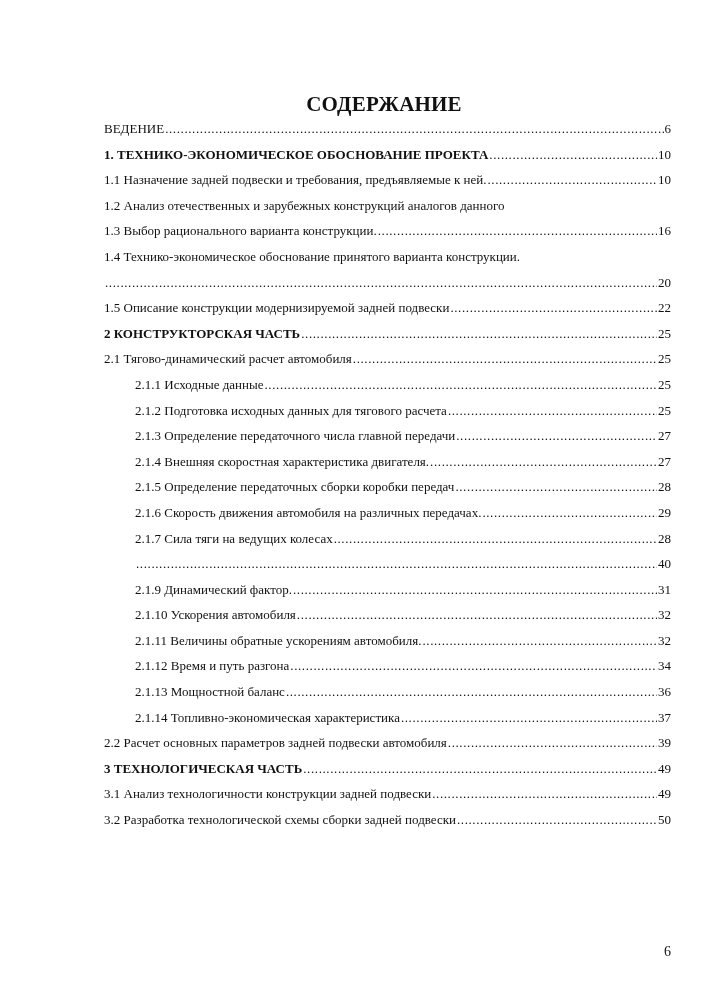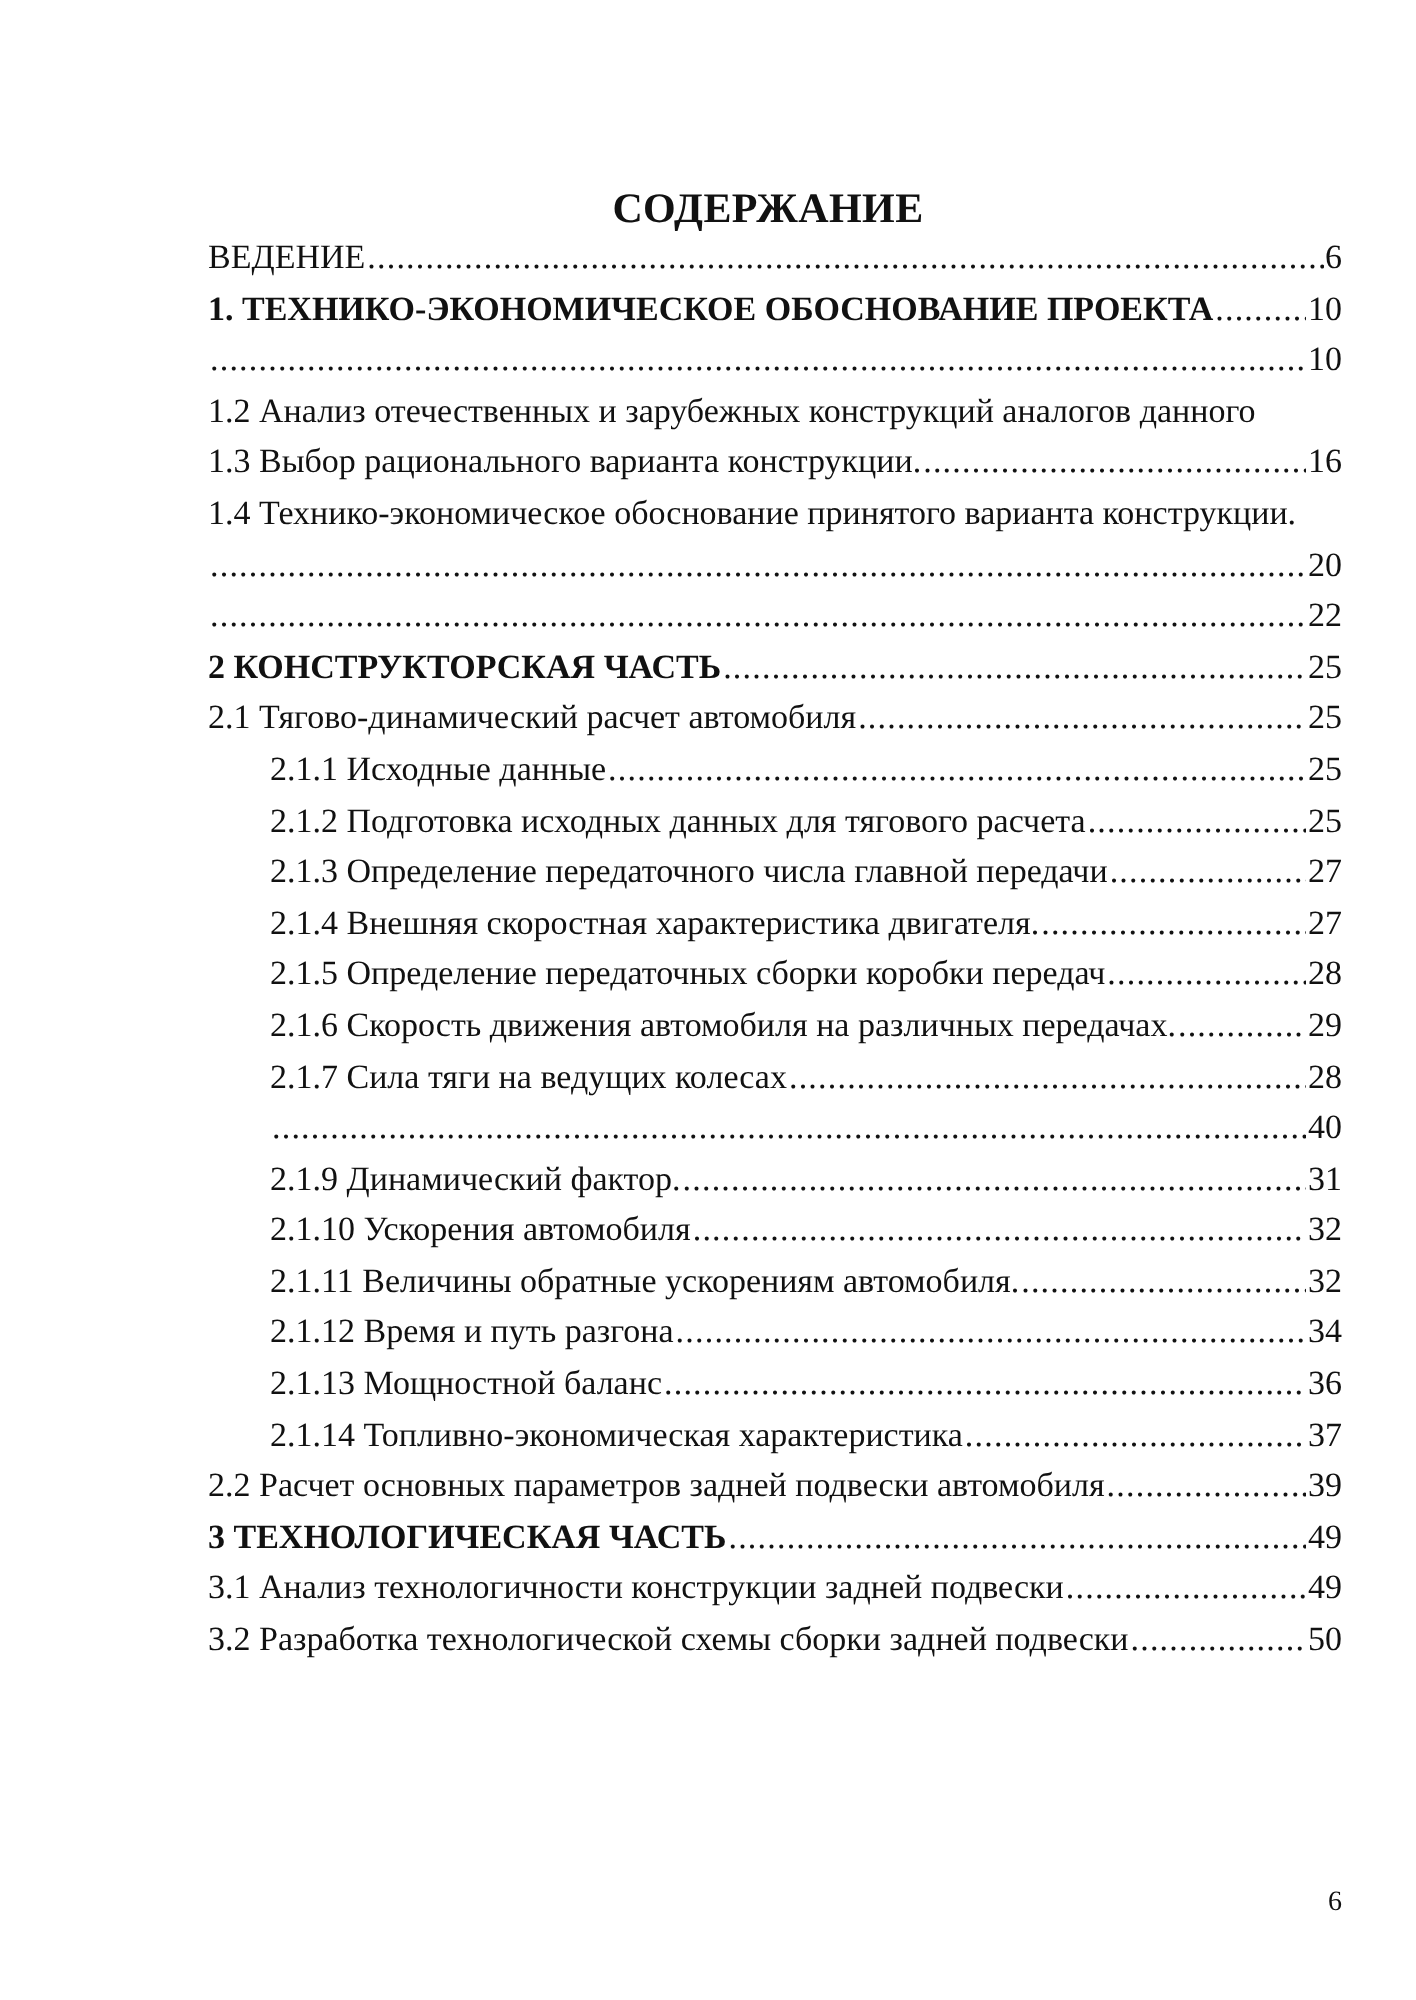--- a/index.html
+++ b/index.html
@@ -2,21 +2,21 @@
 <html><head>
 <meta charset="utf-8">
 <style>
   html, body { margin: 0; padding: 0; background: #ffffff; }
   body { width: 708px; height: 1000px; position: relative; overflow: hidden;
          font-family: "Liberation Serif", serif; color: #111; }
   .title { position: absolute; top: 92px; left: 0; width: 768px; text-align: center;
            font-weight: bold; font-size: 21px; letter-spacing: 0.2px; }
   .toc { position: absolute; top: 116px; left: 104px; width: 567px; }
   .row { display: flex; align-items: baseline; height: 25.6px; line-height: 25.6px;
-         font-size: 17px; white-space: nowrap; }
+         font-size: 13px; white-space: nowrap; }
   .row.bold { font-weight: bold; }
   .row.l2 { padding-left: 31px; text-align: center; }
   .row .t { flex: 0 0 auto; }
   .row .d { flex: 1 1 auto; overflow: hidden; margin: 0 1px; }
   .row .d::after { content: "..................................................................................................................................................................................................................................................."; font-weight: normal; letter-spacing: 0.6px; }
   .row .p { flex: 0 0 auto; font-weight: normal; }
   .pagenum { position: absolute; top: 944px; left: 664px; font-size: 14px; }
 </style>
 </head>
 <body>
@@ -28,40 +28,42 @@
       <span class="t">ВЕДЕНИЕ</span>
       <span class="d"></span>
       <span class="p">6</span>
     </div>
   <div class="row bold">
       <span class="t">1. ТЕХНИКО-ЭКОНОМИЧЕСКОЕ ОБОСНОВАНИЕ ПРОЕКТА</span>
       <span class="d"></span>
       <span class="p">10</span>
     </div>
   <div class="row">
+      <span class="t">1.1 Назначение задней подвески и требования, предъявляемые к ней. </span>
       <span class="d"></span>
       <span class="p">10</span>
     </div>
   <div class="row nodots">
       <span class="t">1.2 Анализ отечественных и зарубежных конструкций аналогов данного</span>
     </div>
   <div class="row">
       <span class="t">1.3 Выбор рационального варианта конструкции. </span>
       <span class="d"></span>
       <span class="p">16</span>
     </div>
   <div class="row nodots">
       <span class="t">1.4 Технико-экономическое обоснование принятого варианта конструкции.</span>
     </div>
   <div class="row">
       <span class="t"></span>
       <span class="d"></span>
       <span class="p">20</span>
     </div>
   <div class="row">
+      <span class="t">1.5 Описание конструкции модернизируемой задней подвески</span>
       <span class="d"></span>
       <span class="p">22</span>
     </div>
   <div class="row bold">
       <span class="t">2 КОНСТРУКТОРСКАЯ ЧАСТЬ </span>
       <span class="d"></span>
       <span class="p">25</span>
     </div>
   <div class="row">
       <span class="t">2.1 Тягово-динамический расчет автомобиля</span>

